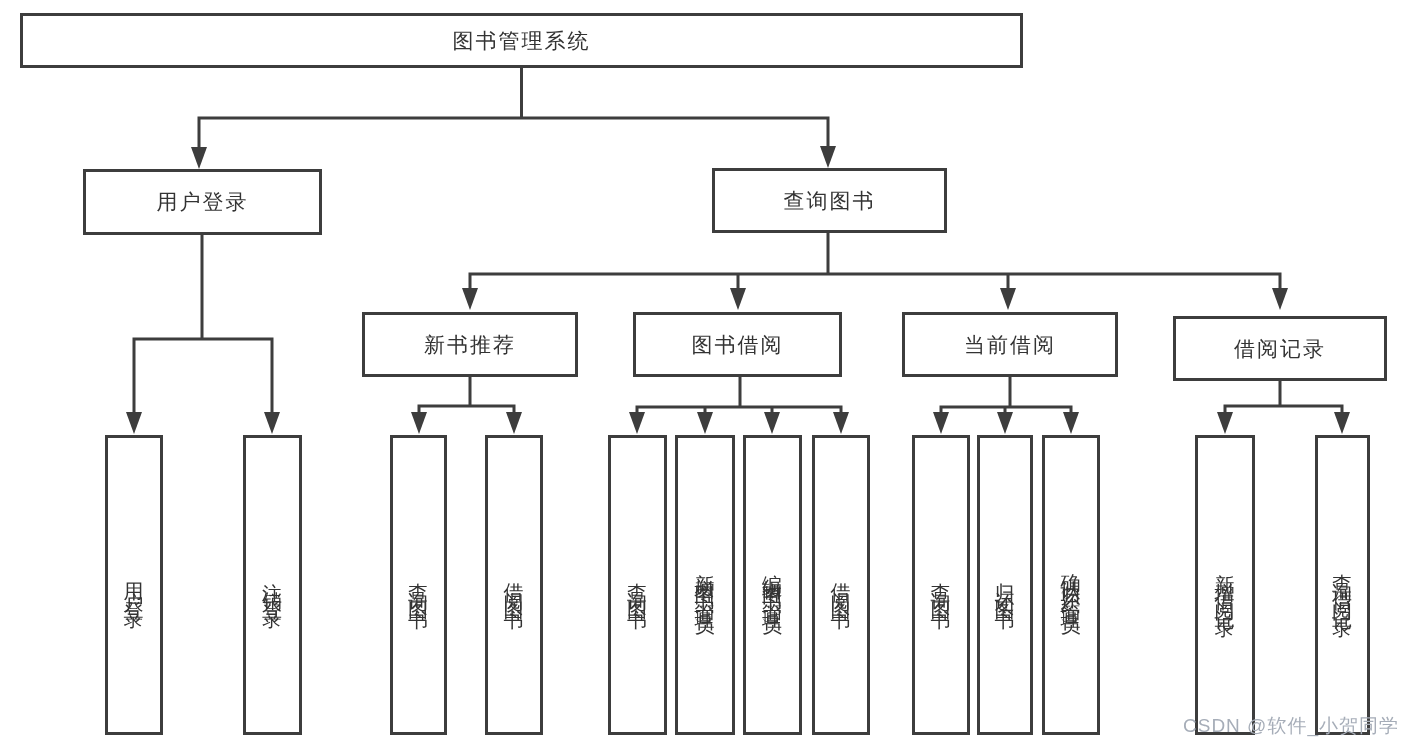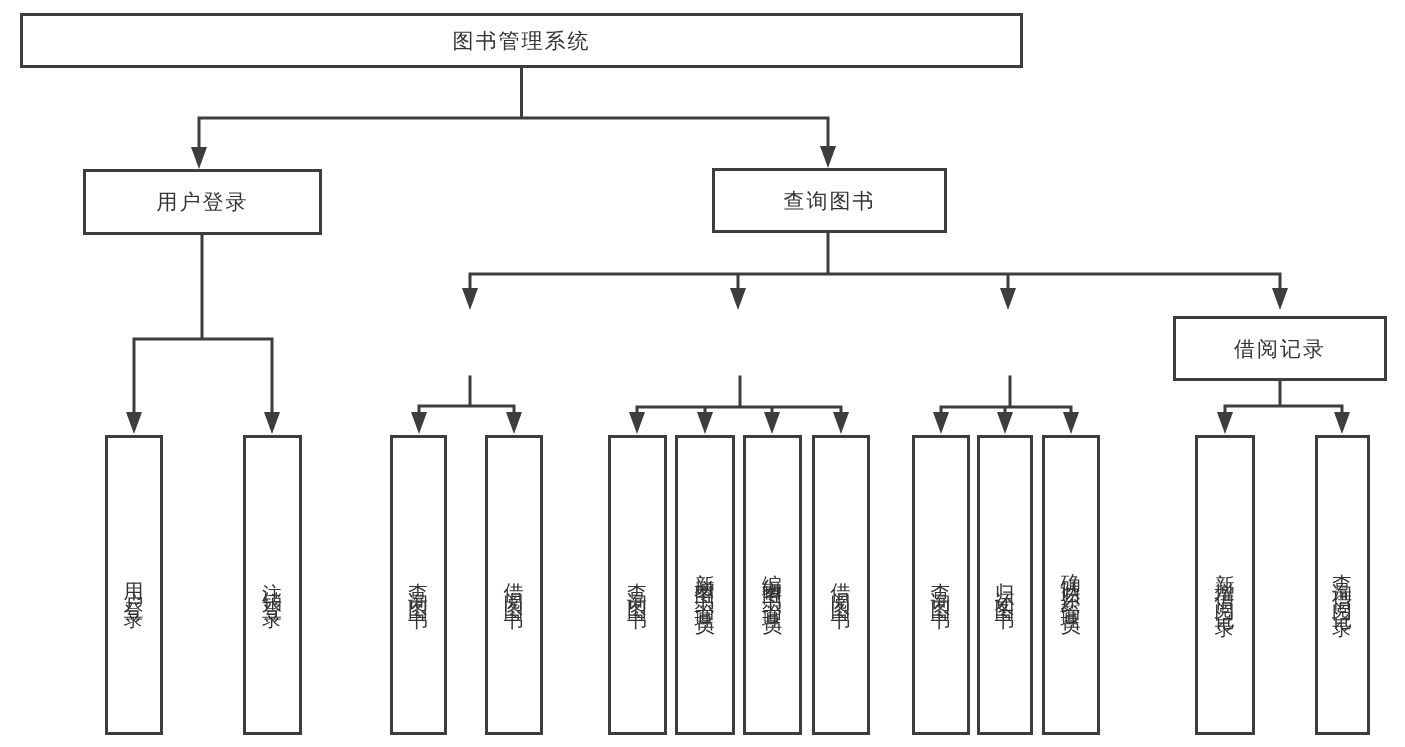--- a/index.html
+++ b/index.html
@@ -109,20 +109,29 @@
     <span class="hlabel">图书管理系统</span>
   </div>
 
   <div class="node" style="left:83px;top:169px;width:239px;height:66px">
     <span class="hlabel">用户登录</span>
   </div>
   <div class="node" style="left:712px;top:168px;width:235px;height:65px">
     <span class="hlabel">查询图书</span>
   </div>
 
+  <div class="node" style="left:362px;top:312px;width:216px;height:65px">
+    <span class="hlabel">新书推荐</span>
+  </div>
+  <div class="node" style="left:633px;top:312px;width:209px;height:65px">
+    <span class="hlabel">图书借阅</span>
+  </div>
+  <div class="node" style="left:902px;top:312px;width:216px;height:65px">
+    <span class="hlabel">当前借阅</span>
+  </div>
   <div class="node" style="left:1173px;top:316px;width:214px;height:65px">
     <span class="hlabel">借阅记录</span>
   </div>
 
   <div class="node" style="left:105px;top:435px;width:58px;height:300px">
     <span class="vlabel">用户登录</span>
   </div>
   <div class="node" style="left:243px;top:435px;width:59px;height:300px">
     <span class="vlabel">注销登录</span>
   </div>
@@ -157,14 +166,15 @@
     <span class="vlabel" style="letter-spacing:6px">确认归还（管理员）</span>
   </div>
 
   <div class="node" style="left:1195px;top:435px;width:60px;height:300px">
     <span class="vlabel">新增借阅记录</span>
   </div>
   <div class="node" style="left:1315px;top:435px;width:55px;height:300px">
     <span class="vlabel">查询借阅记录</span>
   </div>
 
+  <div class="watermark">CSDN @软件_小贺同学</div>
 
 </div>
 
 </body></html>

